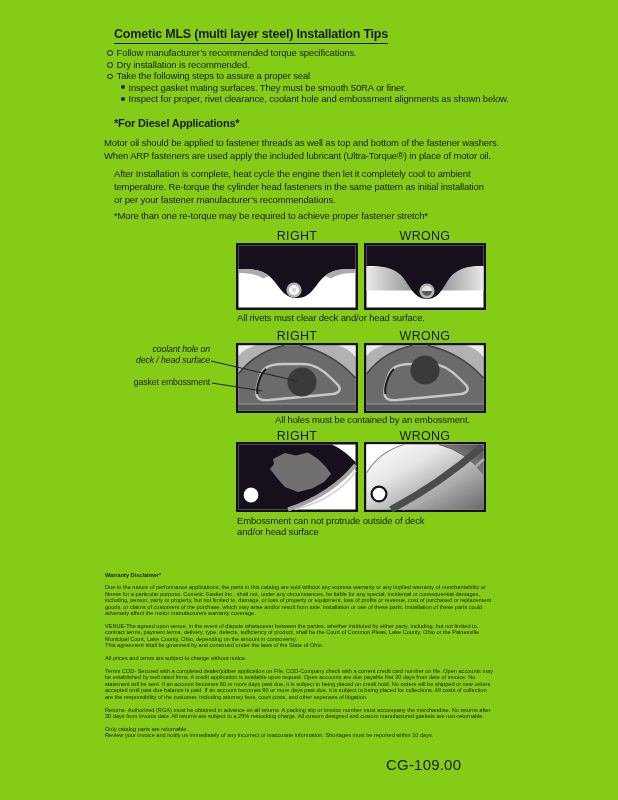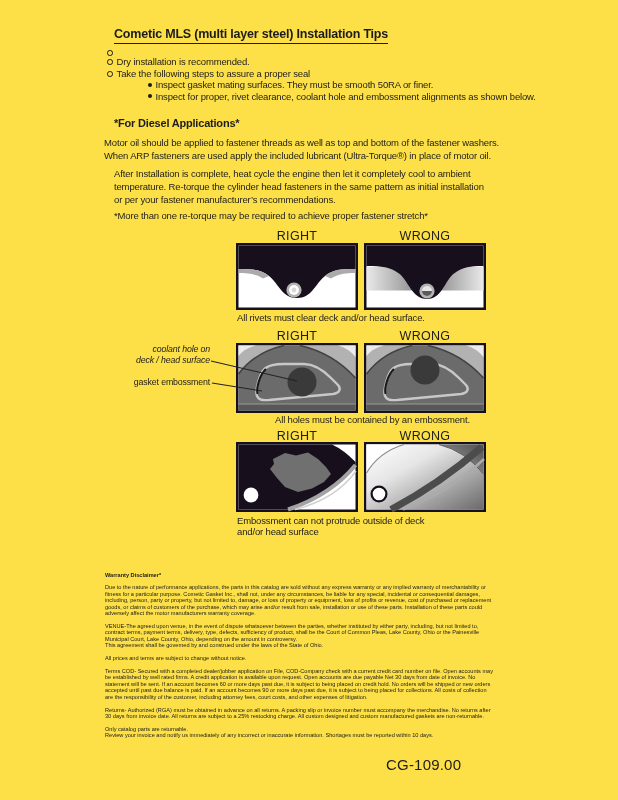--- a/index.html
+++ b/index.html
@@ -1,31 +1,31 @@
 <!DOCTYPE html>
 <html style="--ink: #1c1c1c; --panel-black: #17101c; --panel-gray: #6b6b6b; --light-gray: #b2b2b2;"><head>
 <meta charset="utf-8">
 <style>
   html,body{margin:0;padding:0;background:#fff;}
   #page{
-    position:relative;width:618px;height:800px;background:#fde047;overflow:hidden;
+    position:relative;width:618px;height:800px;background:#84cc16;overflow:hidden;
     font-family:"Liberation Sans","DejaVu Sans",sans-serif;color:var(--ink,#1c1c1c);
   }
   .abs{position:absolute;}
   .doc-title{
     font-size:12.5px;font-weight:bold;letter-spacing:-0.2px;
     border-bottom:1.4px solid var(--ink,#1c1c1c);padding-bottom:2px;white-space:nowrap;
   }
   .bullets{font-size:9.5px;letter-spacing:-0.15px;line-height:11.6px;}
   .b-row{display:flex;align-items:flex-start;}
   .b-row .o-marker{
     width:3.6px;height:3.6px;border:1px solid var(--ink,#1c1c1c);border-radius:50%;
     margin:3.4px 4px 0 0;flex:0 0 auto;
   }
-  .b-row.sub{margin-left:41px;}
+  .b-row.sub{margin-left:14px;}
   .b-row .f-marker{
     width:4px;height:4px;background:var(--ink,#1c1c1c);border-radius:50%;
     margin:3.4px 3.5px 0 0;flex:0 0 auto;
   }
   .sec-head{font-size:11px;font-weight:bold;letter-spacing:-0.2px;white-space:nowrap;}
   .para{font-size:9.5px;letter-spacing:-0.15px;line-height:13px;white-space:pre-line;}
   .rw-label{font-size:12.5px;letter-spacing:0.3px;width:122px;text-align:center;}
   .caption{font-size:9.5px;letter-spacing:-0.15px;line-height:11px;white-space:pre-line;}
   .side-label{font-size:8.8px;letter-spacing:-0.15px;line-height:10.5px;text-align:right;width:100px;white-space:pre-line;}
   .warranty{width:426px;font-size:5.6px;line-height:6.4px;letter-spacing:0;}
@@ -37,20 +37,21 @@
 </head>
 <body>
 
 <div id="page">
 
   <div class="abs doc-title" style="left:114px;top:27px;">Cometic MLS (multi layer steel) Installation Tips</div>
 
   <div class="abs bullets" style="left:107px;top:47px;width:440px;">
     <div class="b-row">
       <span class="o-marker"></span>
+      <span>Follow manufacturer’s recommended torque specifications.</span>
     </div>
     <div class="b-row">
       <span class="o-marker"></span>
       <span>Dry installation is recommended.</span>
     </div>
     <div class="b-row">
       <span class="o-marker"></span>
       <span>Take the following steps to assure a proper seal</span>
     </div>
     <div class="b-row sub">

